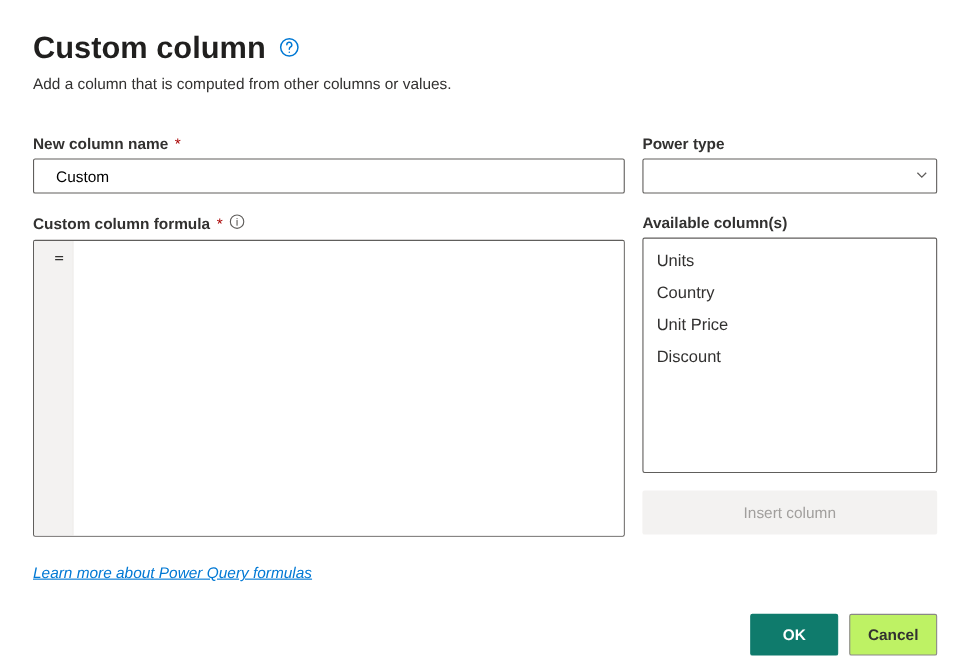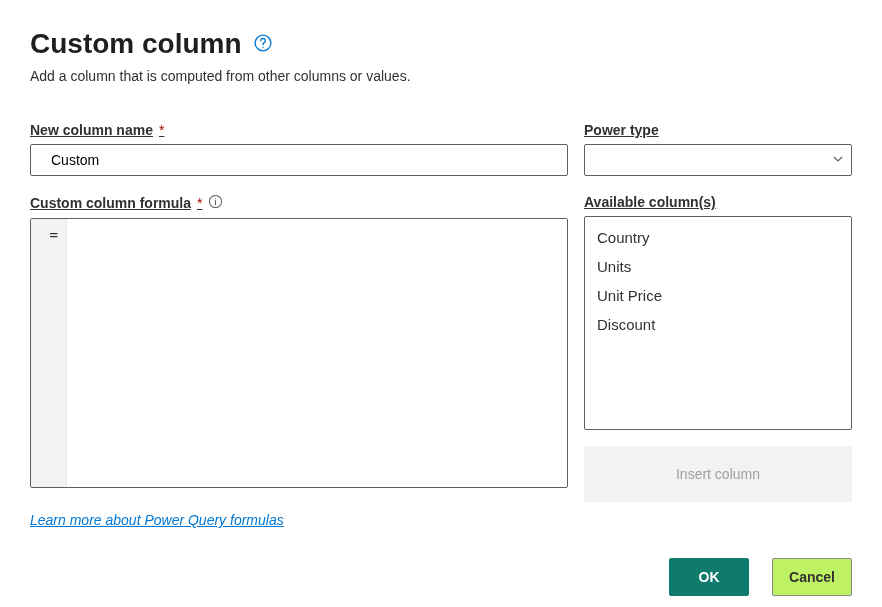--- a/index.html
+++ b/index.html
@@ -12,21 +12,21 @@
       width: 882px;
     }
     .header { display: flex; align-items: center; gap: 12px; margin-bottom: 8px; }
     .title { font-size: 28px; font-weight: 600; color: #201f1e; }
     .help-icon { width: 18px; height: 18px; color: #0078d4; cursor: pointer; }
     .subtitle { font-size: 14px; color: #323130; margin-bottom: 38px; }
     .form-row { display: flex; gap: 16px; margin-bottom: 18px; }
     .form-group { display: flex; flex-direction: column; gap: 6px; }
     .col-left { flex: 1; }
     .col-right { width: 268px; }
-    .field-label { font-size: 14px; font-weight: 600; color: #323130; display: flex; align-items: center; gap: 6px; text-decoration: underline; }
+    .field-label { font-size: 14px; font-weight: 600; color: #323130; display: flex; align-items: center; gap: 6px; }
     .required { color: #a80000; font-weight: 400; }
     .text-input {
       height: 32px;
       border: 1px solid #605e5c;
       border-radius: 2px;
       padding: 0 20px;
       font-size: 14px;
       font-family: inherit;
       outline: none;
     }
@@ -87,21 +87,21 @@
       overflow-y: auto;
     }
     .column-item {
       padding: 6px 12px;
       font-size: 15px;
       color: #323130;
       cursor: pointer;
     }
     .insert-btn {
       margin-top: 10px;
-      height: 56px;
+      height: 40px;
       background: #f3f2f1;
       border: none;
       border-radius: 2px;
       color: #a19f9d;
       font-size: 14px;
       font-family: inherit;
       cursor: not-allowed;
       width: 100%;
     }
     .learn-link {
@@ -121,21 +121,20 @@
     }
     .btn {
       min-width: 80px;
       height: 38px;
       border-radius: 2px;
       font-size: 14px;
       font-family: inherit;
       font-weight: 600;
       cursor: pointer;
       padding: 0 4px;
-      margin-left: 13px;
     }
     .btn-primary { background: #0f7b6c; color: #fff; border: 1px solid #0f7b6c; }
     .btn-secondary { background: #bef264; color: #323130; border: 1px solid #8a8886; }
   </style>
 </head>
 <body>
 
 <div class="header">
   <h1 class="title">Custom column</h1>
   <span>
@@ -188,22 +187,22 @@
     <div class="formula-area">
       <div class="formula-gutter">=</div>
       <textarea class="formula-editor" style=""></textarea>
     </div>
     <a class="learn-link">Learn more about Power Query formulas</a>
   </div>
 
   <div class="form-group col-right">
     <label class="field-label">Available column(s)</label>
     <div class="columns-list" id="columns-list">
+        <div class="column-item">Units</div>
         <div class="column-item">Country</div>
-        <div class="column-item">Units</div>
         <div class="column-item">Unit Price</div>
         <div class="column-item">Discount</div>
       </div>
     <button class="insert-btn" disabled="">Insert column</button>
   </div>
 </div>
 
 <div class="footer">
   <button class="btn btn-primary">OK</button>
   <button class="btn btn-secondary">Cancel</button>

